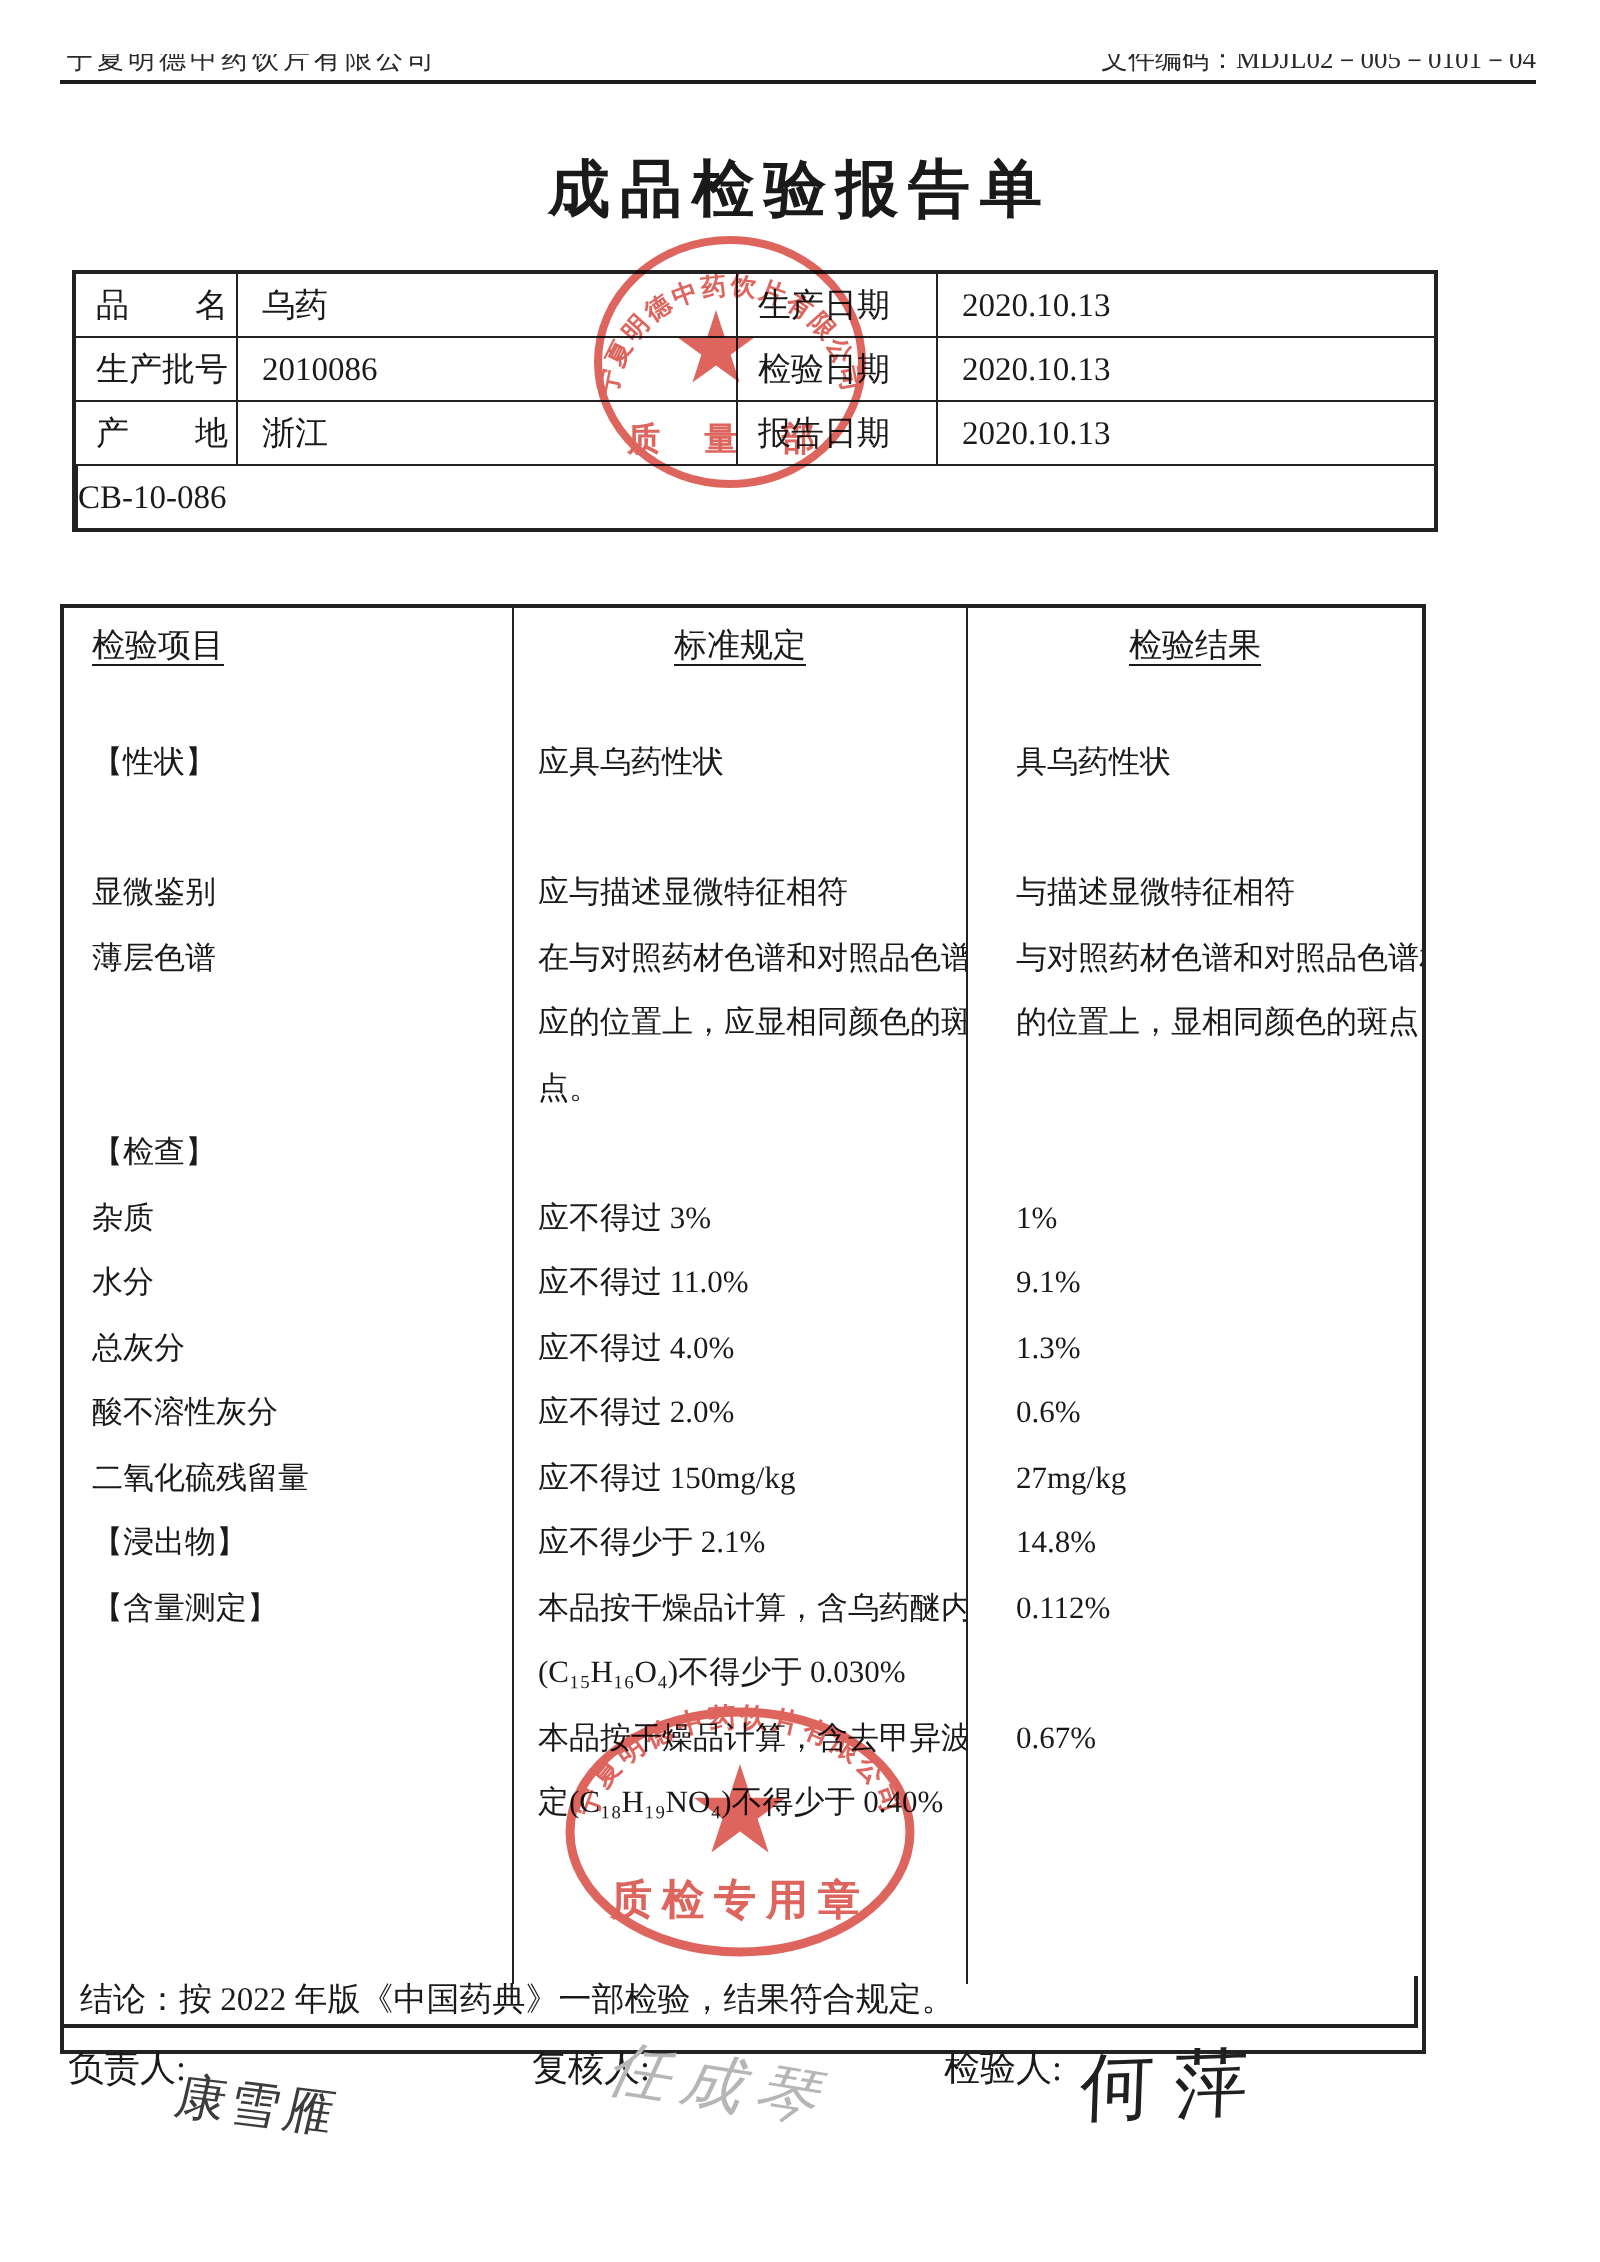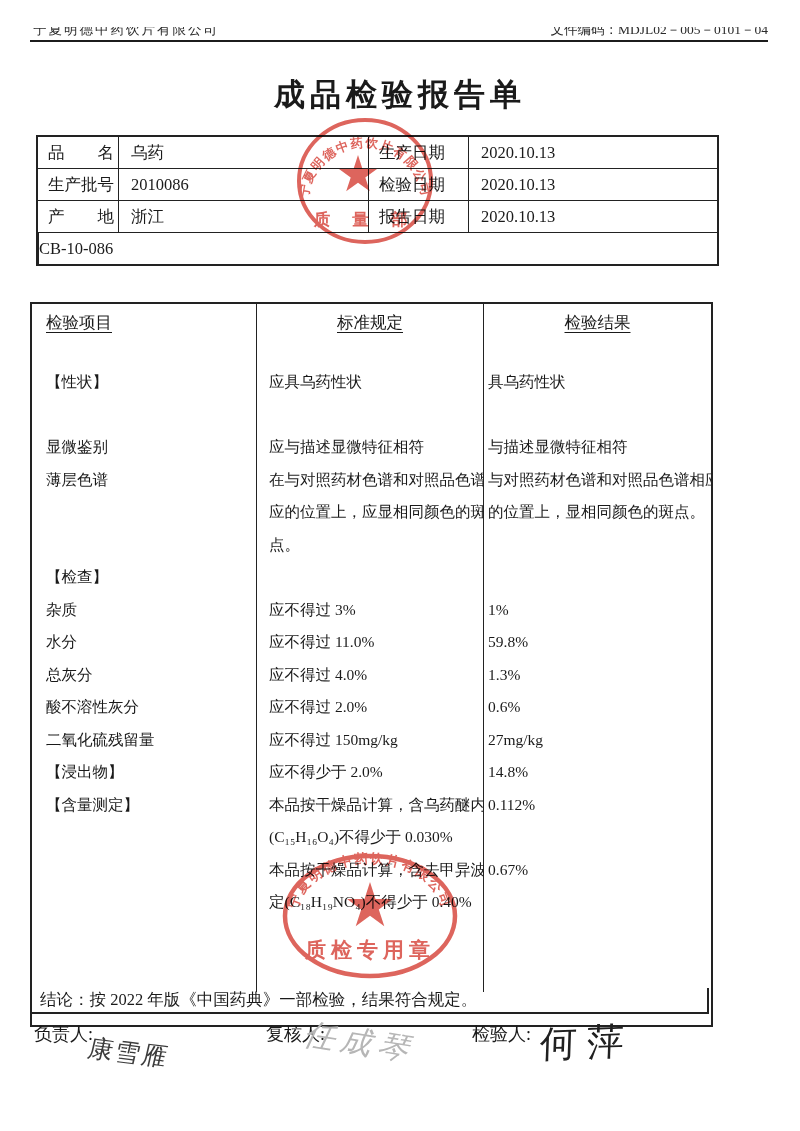--- a/index.html
+++ b/index.html
@@ -31,21 +31,21 @@
   .it-lab2 { width:100px; padding-left:10px; box-sizing:border-box; border-left:1px solid #222; }
   .it-val2 { flex:1;      padding-left:12px; box-sizing:border-box; border-left:1px solid #222; }
   .it-span1 { width:330px; padding-left:10px; box-sizing:border-box; }
   .it-span2 { flex:1; box-sizing:border-box; border-left:1px solid #222; }
 
   
   .main-table { position:absolute; left:30px; top:263px; width:679px; height:721px; border:2px solid #222;margin-top:39px; }
   .mt-row { display:flex; }
   .mt-c1 { width:224px; padding-left:14px; box-sizing:border-box; }
   .mt-c2 { width:227px; padding-left:12px; box-sizing:border-box; border-left:1px solid #222; }
-  .mt-c3 { flex:1;      padding-left:4px; box-sizing:border-box; border-left:1px solid #222; }
+  .mt-c3 { flex:1;      padding-left:24px; box-sizing:border-box; border-left:1px solid #222; }
   .mt-header { height:36px; font-size:16.5px; }
   .mt-header .mt-c2, .mt-header .mt-c3 { text-align:center; padding-left:0; }
   .mt-header .hdr { display:inline-block; margin-top:8px; text-decoration:underline; text-underline-offset:4px; }
   .mt-gap  { height:26px; }
   .mt-line { height:32.5px;align-items:center; }
   .mt-line > div { font-size:15.5px; line-height:32.5px; white-space:nowrap; overflow:hidden; }
   .mt-fill { height:73px; }
 
   
   .conclusion { position:absolute; left:30px; top:988px; width:679px; height:26px;
@@ -164,21 +164,21 @@
 
         <div class="mt-row mt-line">
           <div class="mt-c1">杂质</div>
           <div class="mt-c2">应不得过 3%</div>
           <div class="mt-c3">1%</div>
         </div>
 
         <div class="mt-row mt-line">
           <div class="mt-c1">水分</div>
           <div class="mt-c2">应不得过 11.0%</div>
-          <div class="mt-c3">59.8%</div>
+          <div class="mt-c3">9.1%</div>
         </div>
 
         <div class="mt-row mt-line">
           <div class="mt-c1">总灰分</div>
           <div class="mt-c2">应不得过 4.0%</div>
           <div class="mt-c3">1.3%</div>
         </div>
 
         <div class="mt-row mt-line">
           <div class="mt-c1">酸不溶性灰分</div>
@@ -187,21 +187,21 @@
         </div>
 
         <div class="mt-row mt-line">
           <div class="mt-c1">二氧化硫残留量</div>
           <div class="mt-c2">应不得过 150mg/kg</div>
           <div class="mt-c3">27mg/kg</div>
         </div>
 
         <div class="mt-row mt-line">
           <div class="mt-c1">【浸出物】</div>
-          <div class="mt-c2">应不得少于 2.0%</div>
+          <div class="mt-c2">应不得少于 2.1%</div>
           <div class="mt-c3">14.8%</div>
         </div>
 
         <div class="mt-row mt-line">
           <div class="mt-c1">【含量测定】</div>
           <div class="mt-c2">本品按干燥品计算，含乌药醚内酯</div>
           <div class="mt-c3">0.112%</div>
         </div>
 
         <div class="mt-row mt-line">

